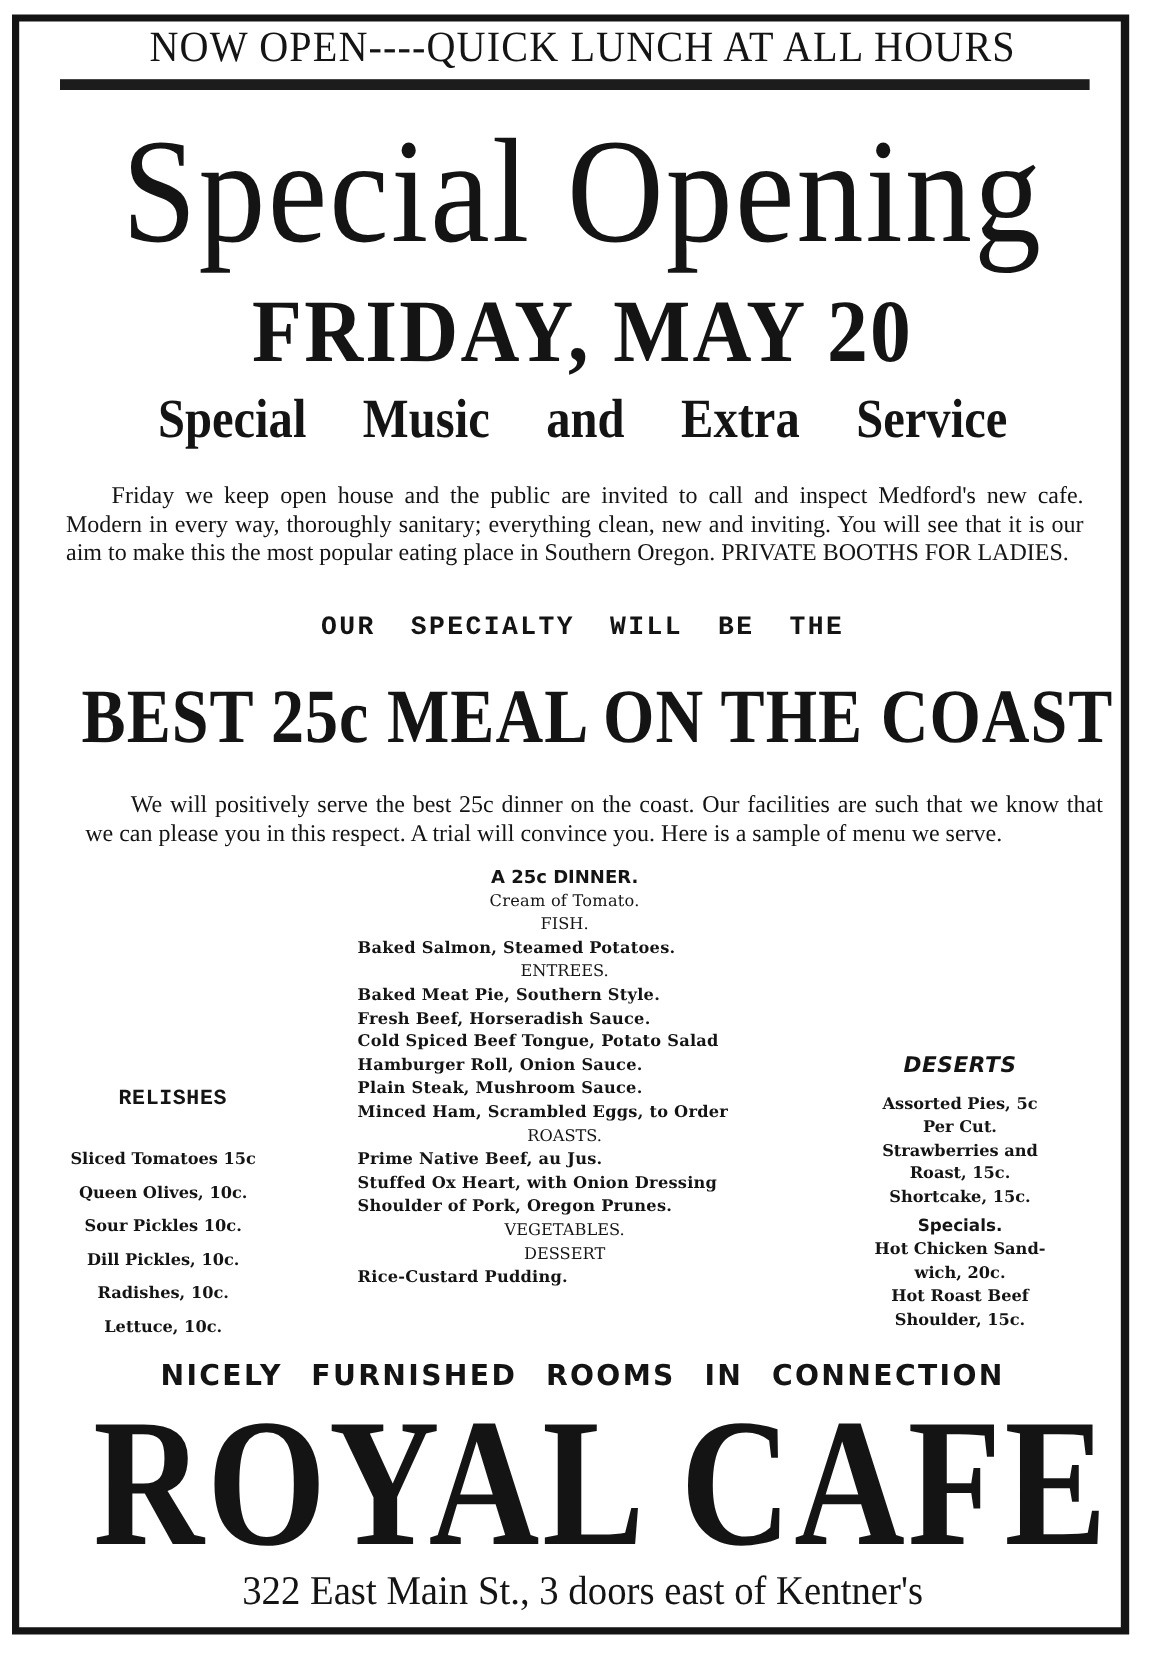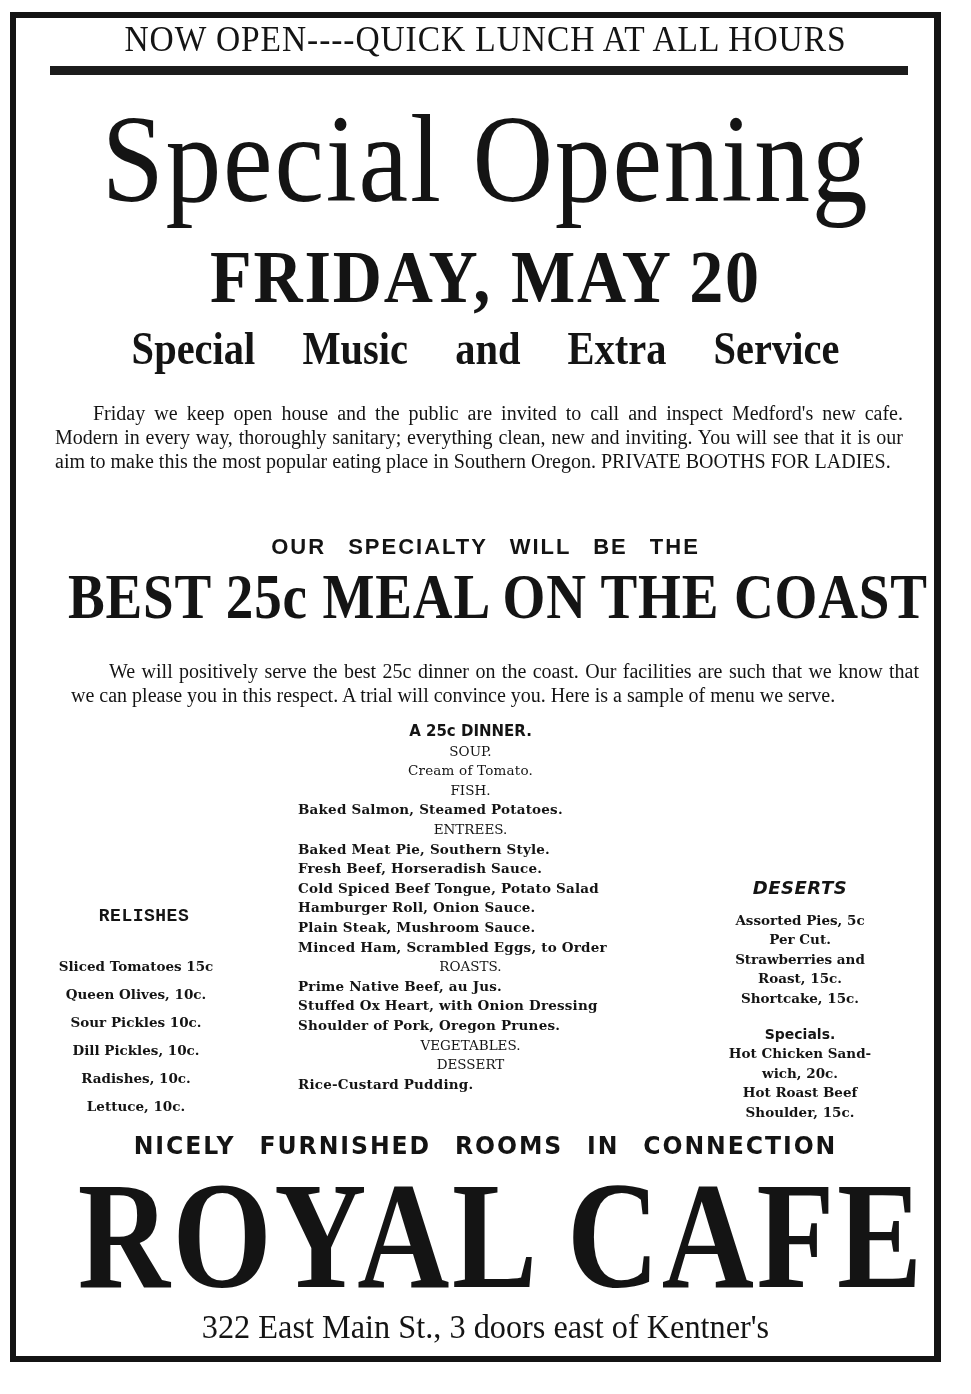--- a/index.html
+++ b/index.html
@@ -14,21 +14,21 @@
   .headline { top: 98px; font-size: 124px; line-height: 124px; letter-spacing: 2px;
               font-weight: 400; transform: scaleX(0.9); }
   .date { top: 240px; font-size: 74px; line-height: 74px; font-weight: 700; letter-spacing: 2px;
           transform: scaleX(0.92); }
   .subhead { top: 326px; font-size: 46px; line-height: 46px; font-weight: 700; word-spacing: 42px;
              transform: scaleX(0.88); }
   .para { position: absolute; left: 55px; width: 848px; font-size: 20px; line-height: 24px;
           text-align: justify; text-indent: 38px; }
   .para1 { top: 401px; }
   .para2 { top: 643px; }
-  .specialty-intro { top: 534px; font-family: Liberation Sans, sans-serif; font-weight: 700;
+  .specialty-intro { top: 510px; font-family: Liberation Mono, monospace; font-weight: 700;
                      font-size: 22px; letter-spacing: 2px; word-spacing: 14px; }
   .best-meal { top: 565px; font-size: 64px; line-height: 64px; font-weight: 700;
                transform: scaleX(0.86); letter-spacing: 1px; }
   .menu-center { position: absolute; left: 298px; top: 722px; width: 345px;
                  font-family: "DejaVu Serif", serif; font-size: 13.5px; line-height: 19.6px; }
   .menu-center .h { text-align: center; }
   .menu-center .t { font-family: "DejaVu Sans", sans-serif; font-weight: 700; font-size: 15px; text-align: center; }
   .menu-center .i { font-weight: 700; white-space: nowrap; letter-spacing: 0.2px; }
   .menu-center .sec { text-align: center; }
   .side { position: absolute; font-family: "DejaVu Serif", serif; font-weight: 700; font-size: 13.5px; }
@@ -60,21 +60,20 @@
 
 <p class="para para1" style="margin:0">Friday we keep open house and the public are invited to call and inspect Medford's new cafe. Modern in every way, thoroughly sanitary; everything clean, new and inviting. You will see that it is our aim to make this the most popular eating place in Southern Oregon. PRIVATE BOOTHS FOR LADIES.</p>
 
 <div class="abs specialty-intro">OUR SPECIALTY WILL BE THE</div>
 <div class="abs best-meal">BEST 25c MEAL ON THE COAST</div>
 
 <p class="para para2" style="margin:16px">We will positively serve the best 25c dinner on the coast. Our facilities are such that we know that we can please you in this respect. A trial will convince you. Here is a sample of menu we serve.</p>
 
 <div class="menu-center">
   <div class="t">A 25c DINNER.</div>
-  <div class="h">SOUP.</div>
   <div class="i sec" style="font-weight:400">Cream of Tomato.</div>
   <div class="h">FISH.</div>
   <div class="i">Baked Salmon, Steamed Potatoes.</div>
   <div class="h">ENTREES.</div>
   <div class="i">Baked Meat Pie, Southern Style.</div>
   <div class="i">Fresh Beef, Horseradish Sauce.</div>
   <div class="i">Cold Spiced Beef Tongue, Potato Salad</div>
   <div class="i">Hamburger Roll, Onion Sauce.</div>
   <div class="i">Plain Steak, Mushroom Sauce.</div>
   <div class="i">Minced Ham, Scrambled Eggs, to Order</div>
@@ -97,21 +96,21 @@
   <div class="row">Lettuce, 10c.</div>
 </div>
 
 <div class="side deserts">
   <div class="ttl">DESERTS</div>
   <div>Assorted Pies, 5c</div>
   <div>Per Cut.</div>
   <div>Strawberries and</div>
   <div>Roast, 15c.</div>
   <div>Shortcake, 15c.</div>
-  <div class="sp" style="margin-top:16px">Specials.</div>
+  <div class="sp" style="margin-top:4px">Specials.</div>
   <div>Hot Chicken Sand-</div>
   <div>wich, 20c.</div>
   <div>Hot Roast Beef</div>
   <div>Shoulder, 15c.</div>
 </div>
 
 <div class="abs rooms">NICELY FURNISHED ROOMS IN CONNECTION</div>
 <div class="abs cafe-name">ROYAL CAFE</div>
 <div class="abs address">322 East Main St., 3 doors east of Kentner's</div>
 

